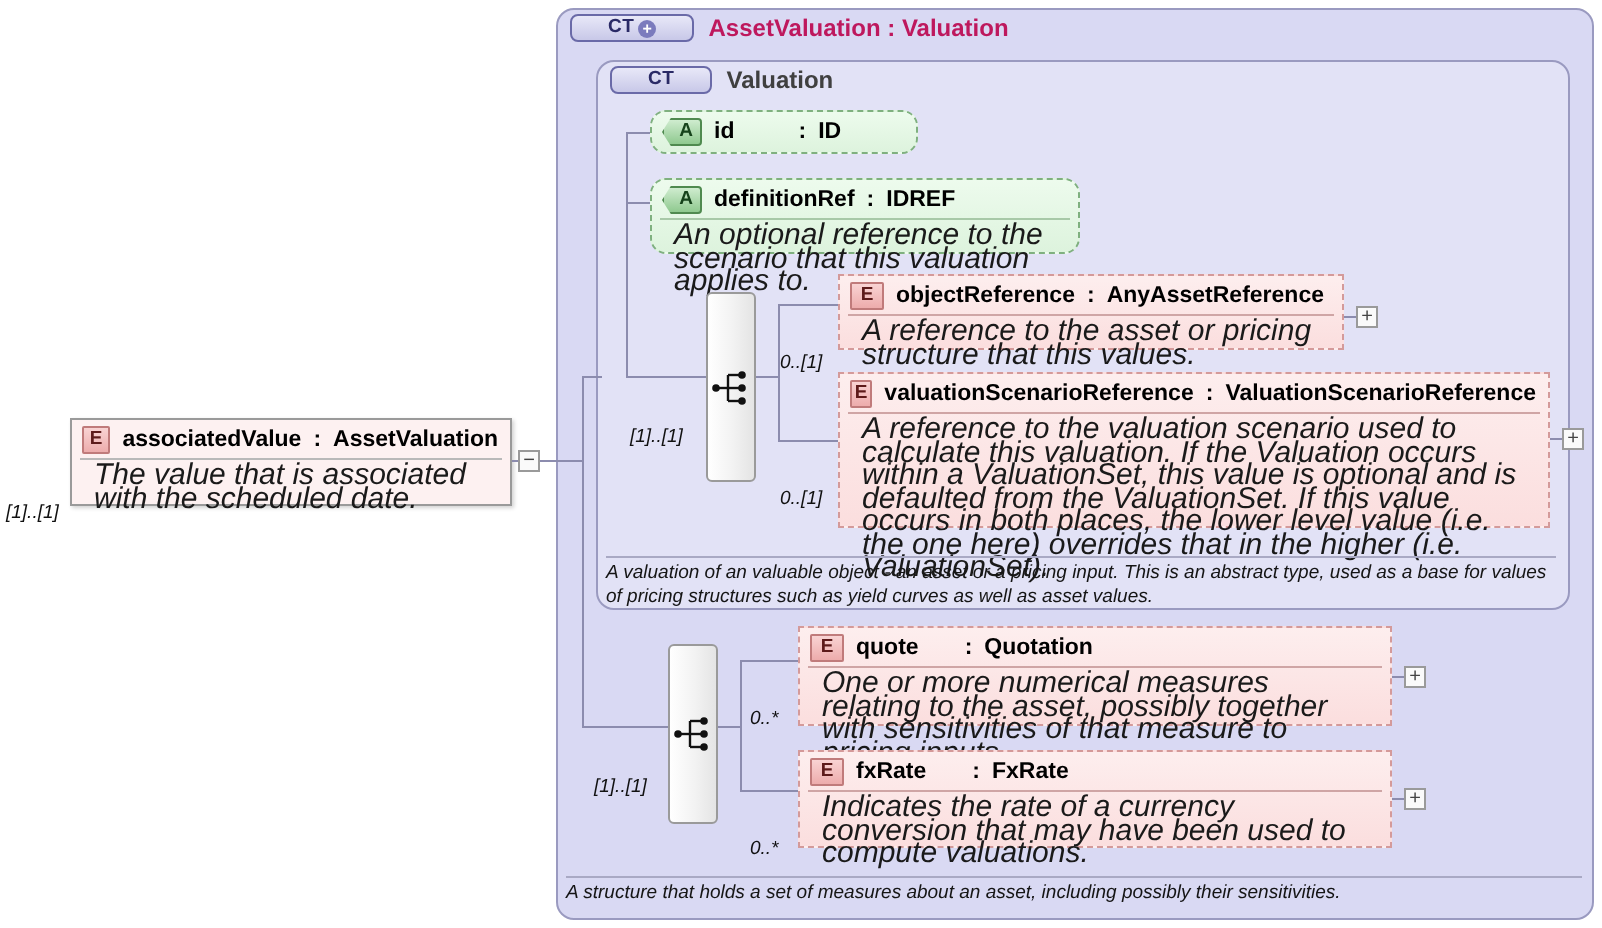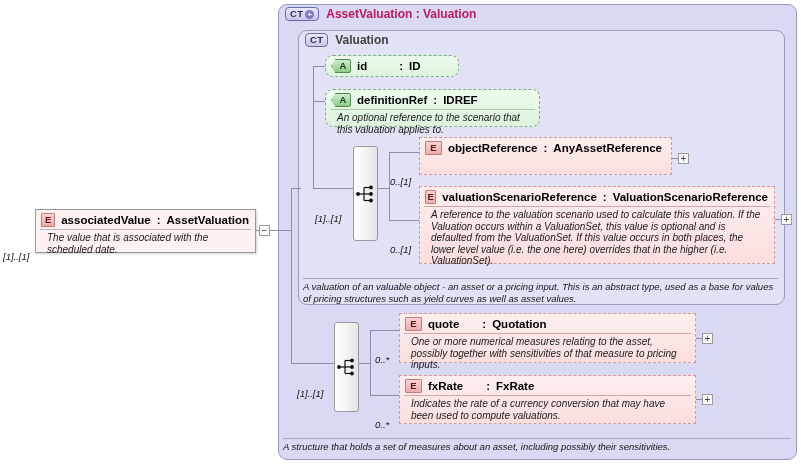--- a/index.html
+++ b/index.html
@@ -26,21 +26,21 @@
     background:#e2e2f6;
   }
 
   
   .badge{
     display:inline-flex;align-items:center;justify-content:center;
     font-size:9.5px;font-weight:bold;line-height:1;
     box-sizing:border-box;
   }
   .badge-ct{
-    height:14px;padding:0 4px;
+    height:14px;padding:0 18px;
     border:1px solid #6a6aa8;
     border-radius:4px;
     background:linear-gradient(#e8e8f8,#c8c8e8);
     color:#2a2a66;
     letter-spacing:.3px;
   }
   .badge-ct .plus{
     display:inline-block;width:9px;height:9px;margin-left:2px;
     border-radius:50%;
     background:#7b7bbd;
@@ -73,21 +73,21 @@
     padding:3px 6px 2px 5px;
     white-space:nowrap;
   }
   .node .nm{
     font-size:11.5px;font-weight:bold;color:#000;
   }
   .node .ty{
     font-size:11.5px;font-weight:bold;color:#000;
   }
   .node .doc{
-    font-size:10px;font-style:italic;color:#1a1a1a;
+    font-size:15px;font-style:italic;color:#1a1a1a;
     line-height:11.5px;
     padding:2px 6px 3px 7px;
     border-top:1px solid #b9b9b9;
     margin:0 4px;
   }
 
   
   .node-attr{
     border:1px dashed #7fb07f;
     border-radius:8px;
@@ -216,20 +216,21 @@
 
 <span class="abs mult" style="left:390px;top:144px;">0..[1]</span>
 
 <div class="abs node node-elem" style="left:419px;top:137px;width:253px;height:38px;">
   <div class="hdr">
     <span class="badge badge-e">E</span>
     <span class="nm">objectReference</span>
     <span class="ty">:</span>
     <span class="ty">AnyAssetReference</span>
   </div>
+  <div class="doc">A reference to the asset or pricing structure that this values.</div>
 </div>
 <div class="abs expander" style="left:678px;top:153px;">+</div>
 <div class="abs ln lnh" style="left:672px;top:158px;width:6px;height:1px;"></div>
 
 <span class="abs mult" style="left:390px;top:212px;">0..[1]</span>
 
 <div class="abs node node-elem" style="left:419px;top:186px;width:356px;height:78px;">
   <div class="hdr">
     <span class="badge badge-e">E</span>
     <span class="nm">valuationScenarioReference</span>

